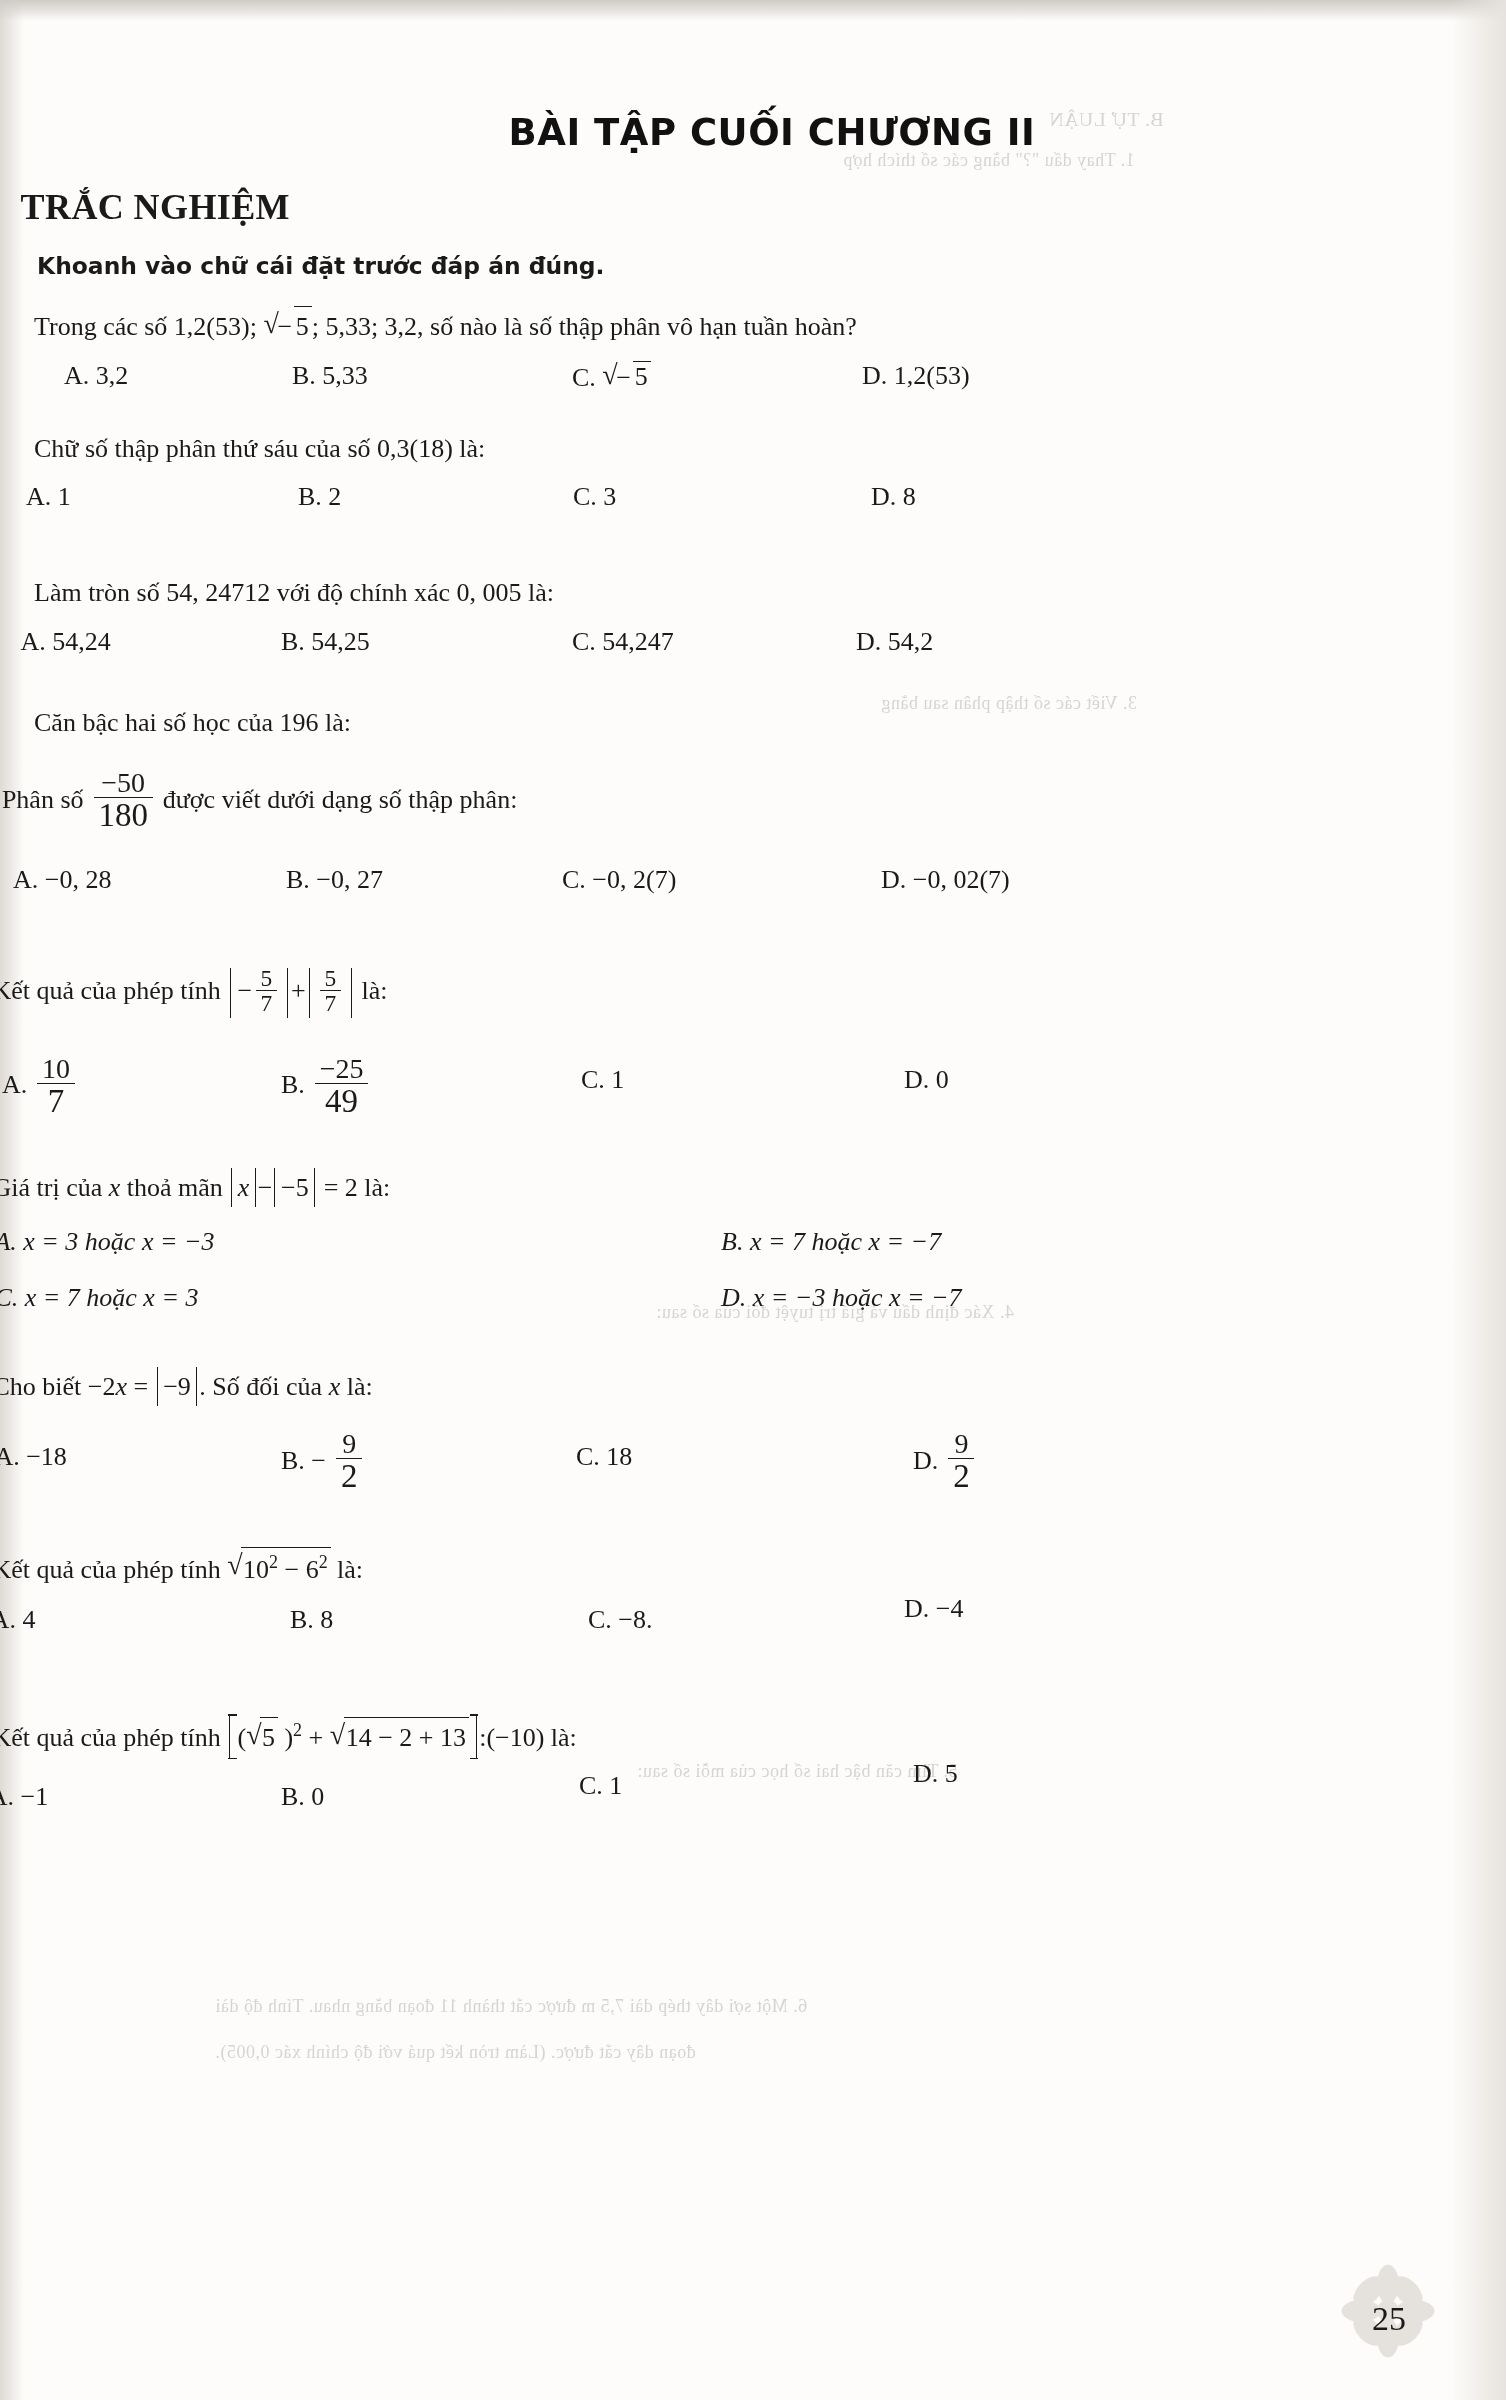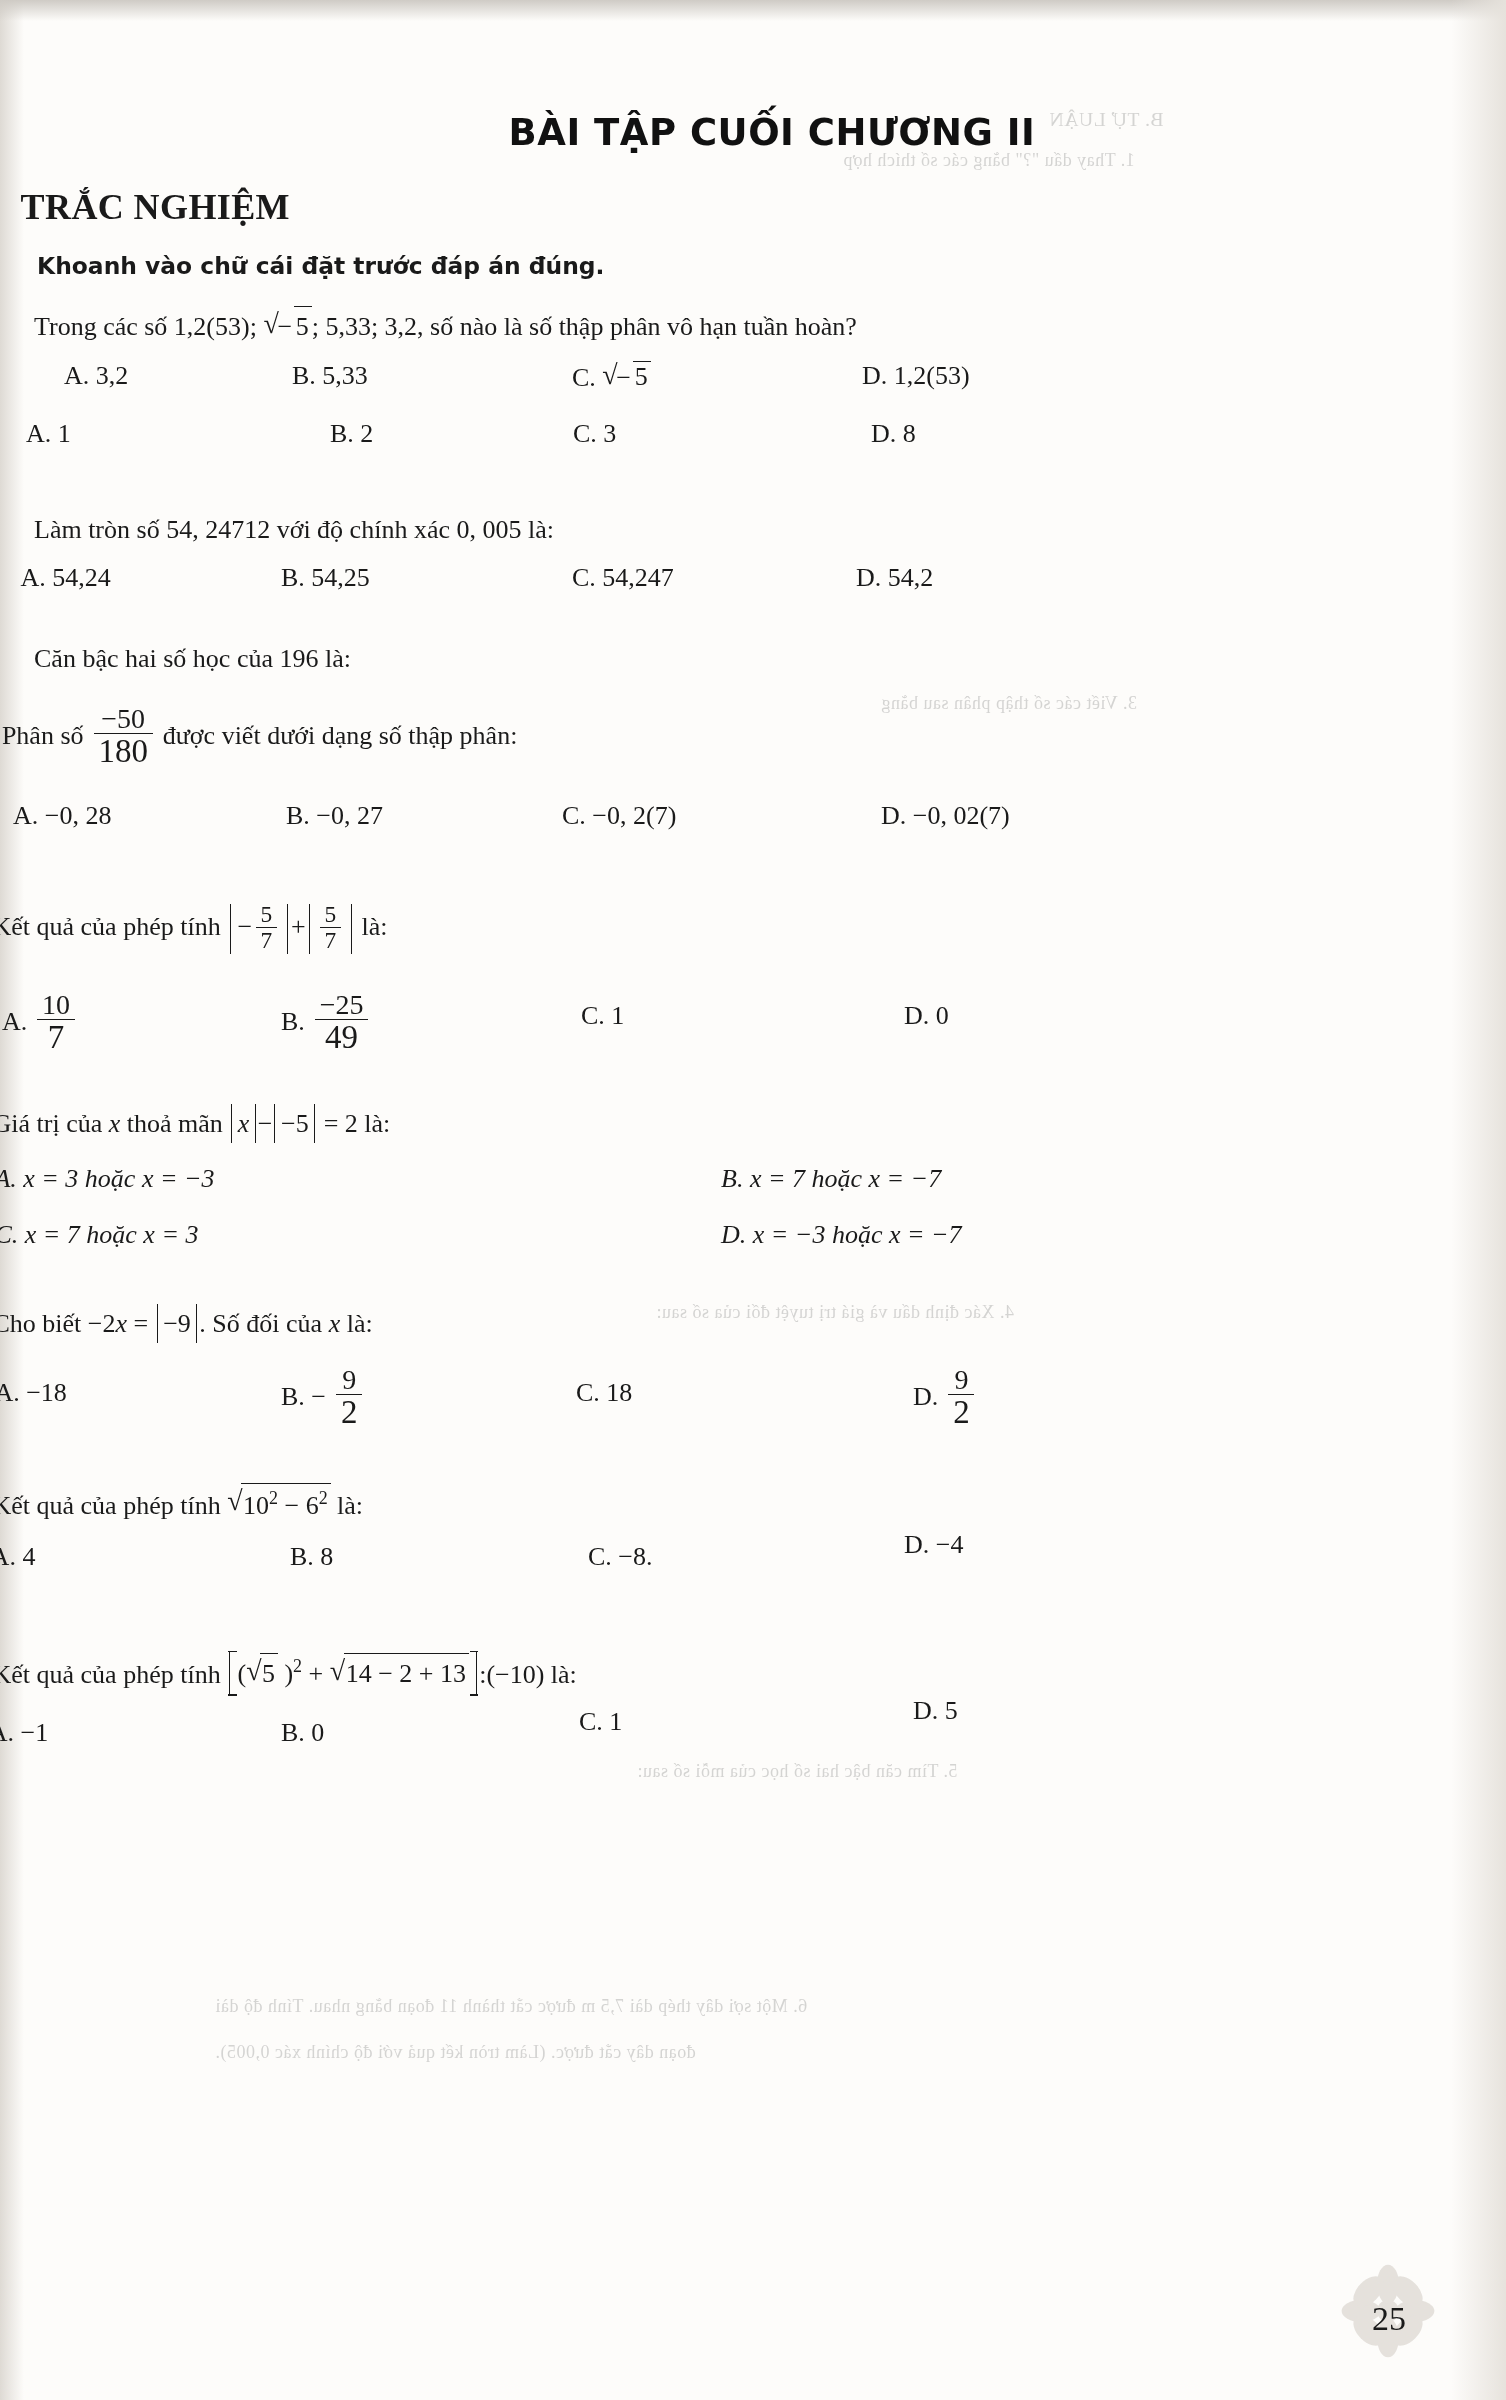--- a/index.html
+++ b/index.html
@@ -236,23 +236,24 @@
       <span>Trong các số 1,2(53);</span>
       <span class="sqrt">−<span class="rad" style="margin-left:1.9px;">5</span></span><span>; 5,33; 3,2, số nào là số thập phân vô hạn tuần hoàn?</span>
     </div>
     <div class="opts">
       <span class="opt" style="left:28px;margin-left:36px;">A. 3,2</span>
       <span class="opt" style="left:292px;">B. 5,33</span>
       <span class="opt" style="left:572px;"><span>C. </span><span class="sqrt">−<span class="rad" style="margin-left:1.9px;">5</span></span></span>
       <span class="opt" style="left:862px;">D. 1,2(53)</span>
     </div>
 
+    <div class="q">Chữ số thập phân thứ sáu của số 0,3(18) là:</div>
     <div class="opts">
       <span class="opt" style="left:26px;">A. 1</span>
-      <span class="opt" style="left:298px;margin-left:32px;">B. 2</span>
+      <span class="opt" style="left:298px;">B. 2</span>
       <span class="opt" style="left:573px;">C. 3</span>
       <span class="opt" style="left:871px;">D. 8</span>
     </div>
 
     <div class="q" style="margin-top:49px;">Làm tròn số 54, 24712 với độ chính xác 0, 005 là:</div>
     <div class="opts">
       <span class="opt" style="left:20.6px;">A. 54,24</span>
       <span class="opt" style="left:281px;">B. 54,25</span>
       <span class="opt" style="left:572px;">C. 54,247</span>
       <span class="opt" style="left:856px;">D. 54,2</span>

